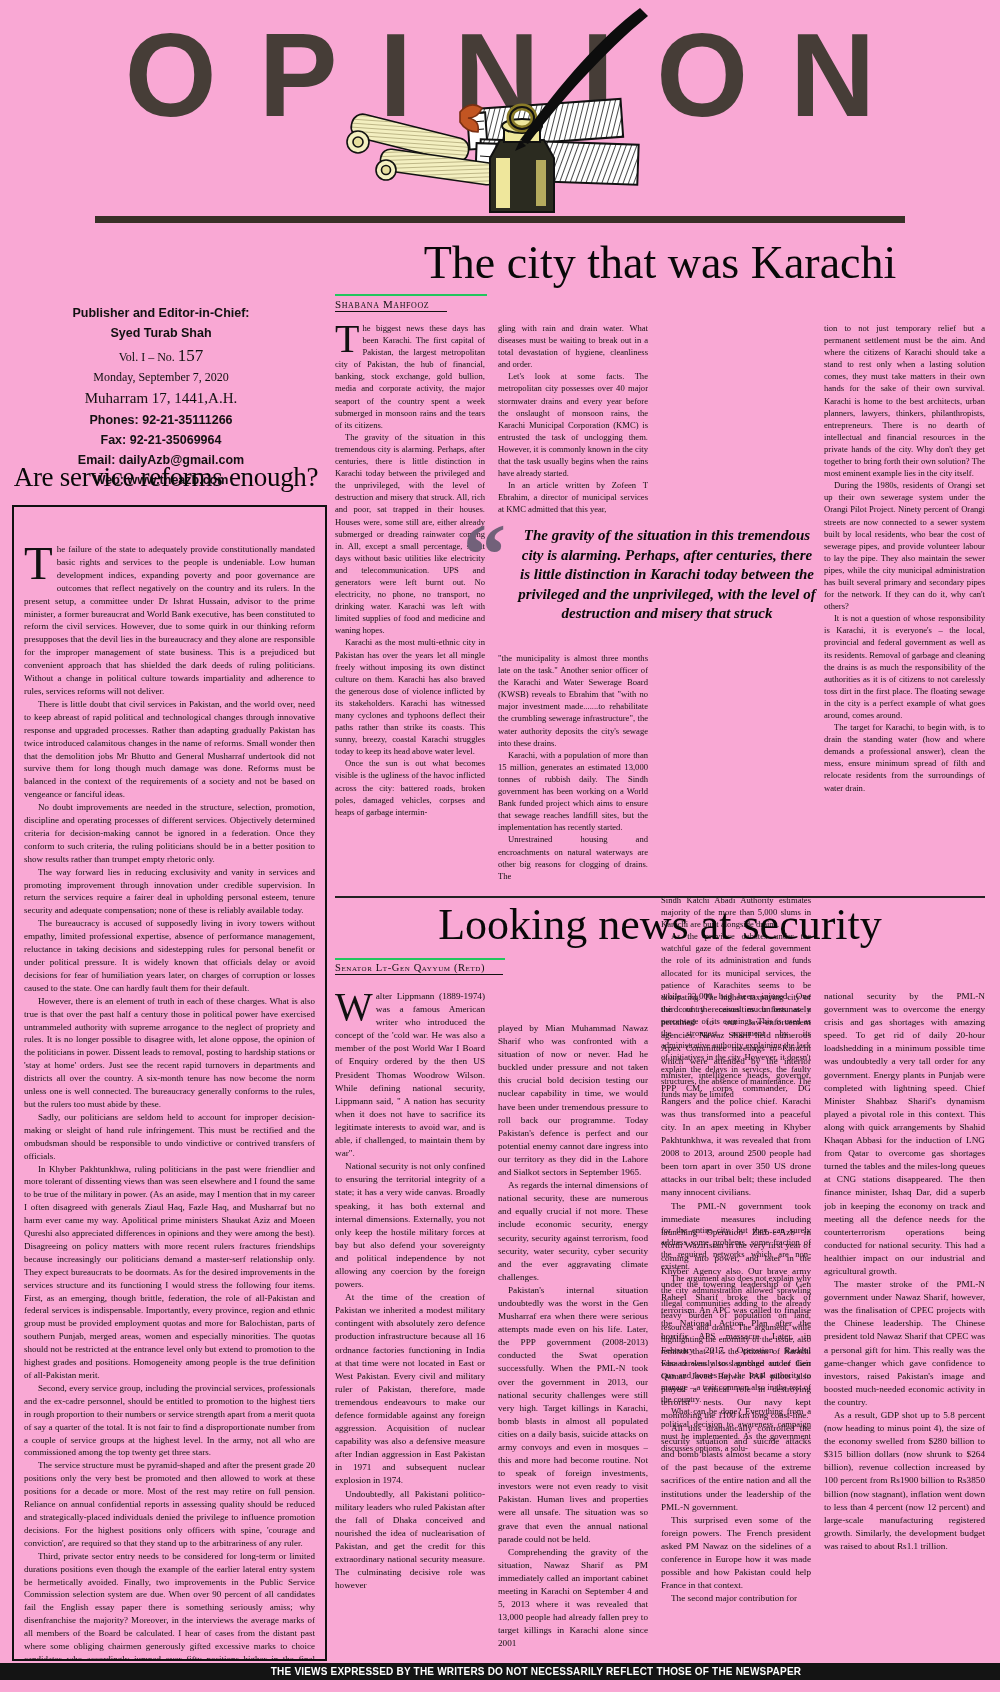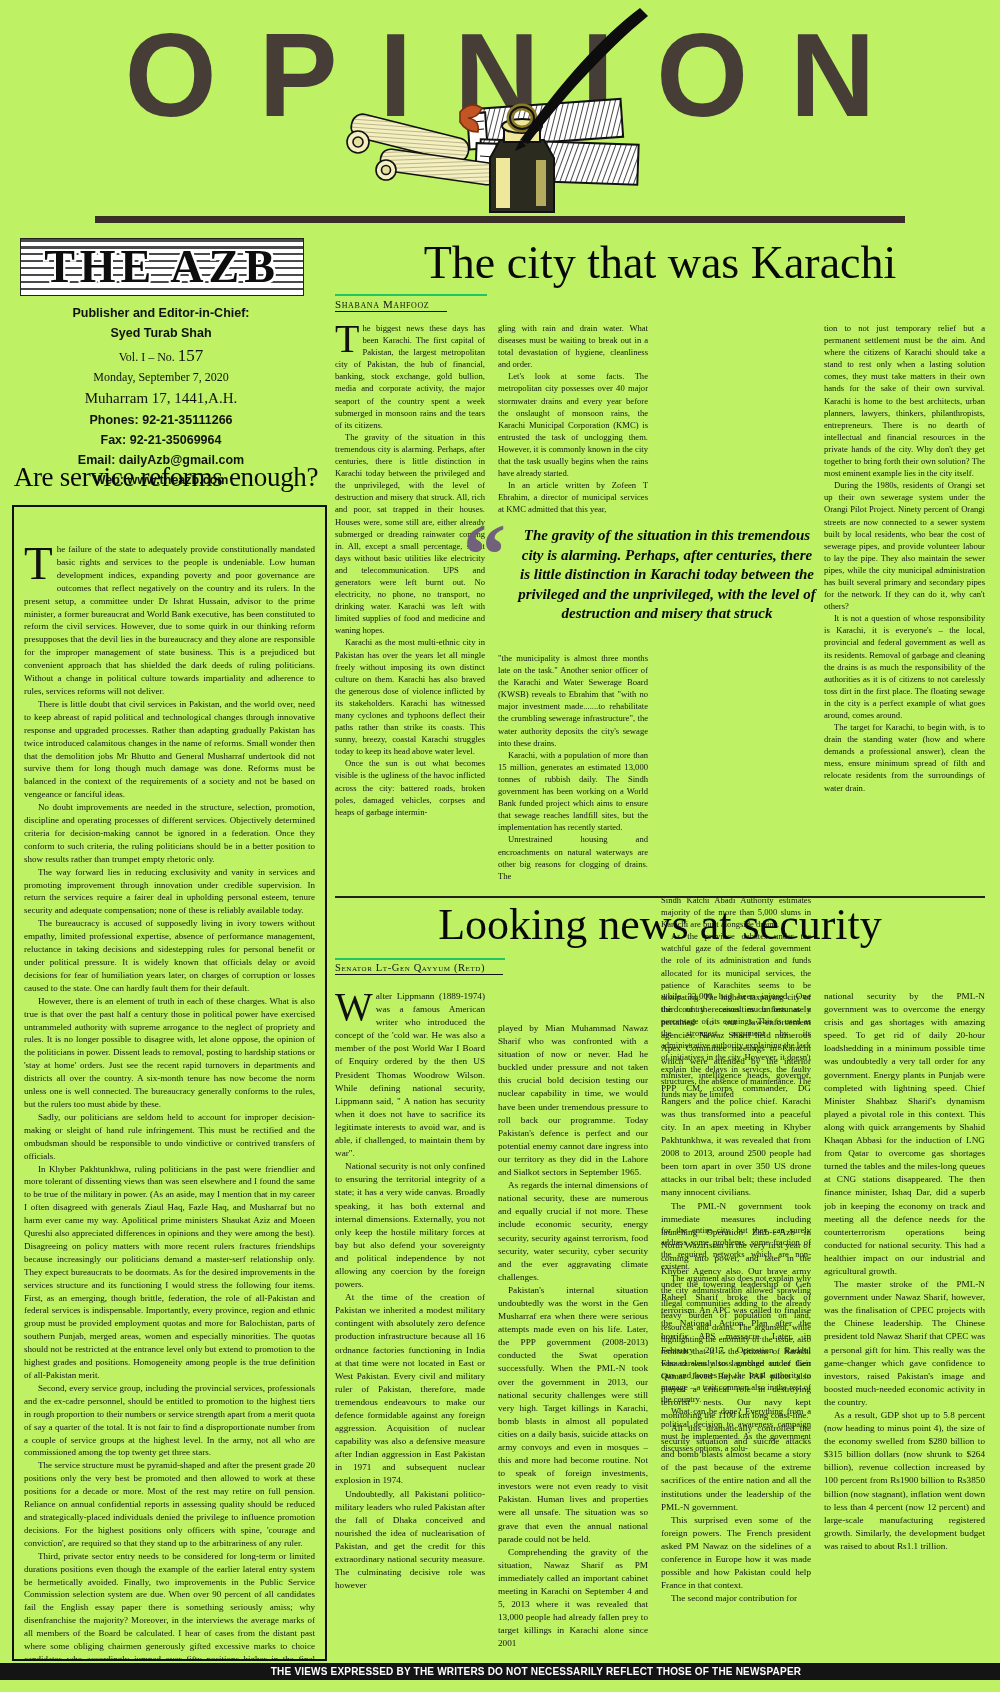--- a/index.html
+++ b/index.html
@@ -1,16 +1,16 @@
 <!DOCTYPE html>
 <html><head>
 <meta charset="utf-8">
 <style>
   html,body{margin:0;padding:0;background:#e8e8e8;}
-  .page{position:relative;width:1000px;height:1692px;background:#bef264;margin:0 auto;overflow:hidden;
+  .page{position:relative;width:1000px;height:1692px;background:#f9a8d4;margin:0 auto;overflow:hidden;
         font-family:"Liberation Serif","DejaVu Serif",serif;color:#111;}
   .abs{position:absolute;}
 
   
   .opinion-title{left:0;top:16px;width:100%;text-align:center;
     font-family:"Liberation Sans","DejaVu Sans",sans-serif;font-weight:bold;
     font-size:118px;letter-spacing:42px;color:#463d37;line-height:1;text-indent:42px;}
   .banner-art{left:322px;top:8px;width:350px;height:212px;}
   .banner-rule{left:95px;top:216px;width:810px;height:7px;background:#392f27;}
 
@@ -129,23 +129,20 @@
       <ellipse cx="200" cy="110" rx="12" ry="11" fill="none" stroke="#111" stroke-width="2"></ellipse>
     </g>
 
     <g>
       <path d="M318 0 C280 28 236 78 204 124 L198 132 L206 136 C238 94 282 44 326 8 Z" fill="#0d0d0d"></path>
       <path d="M198 132 L193 143 L204 138 Z" fill="#0d0d0d"></path>
     </g>
   </svg>
   <div class="abs banner-rule"></div>
 
-  <div class="abs azb-box">
-    <span class="azb-text">THE AZB</span>
-  </div>
   <div class="abs masthead-lines">
     <div class="mh-sans">Publisher and Editor-in-Chief:</div>
     <div class="mh-sans">Syed Turab Shah</div>
     <div class="mh-vol"><span>Vol. I – No. </span><span class="volnum">157</span></div>
     <div class="mh-serif">Monday, September 7, 2020</div>
     <div class="mh-hijri">Muharram 17, 1441,A.H.</div>
     <div class="mh-sans">Phones: 92-21-35111266</div>
     <div class="mh-sans">Fax: 92-21-35069964</div>
     <div class="mh-sans">Email: dailyAzb@gmail.com</div>
     <div class="mh-sans">Web: www.theazb.com</div>

